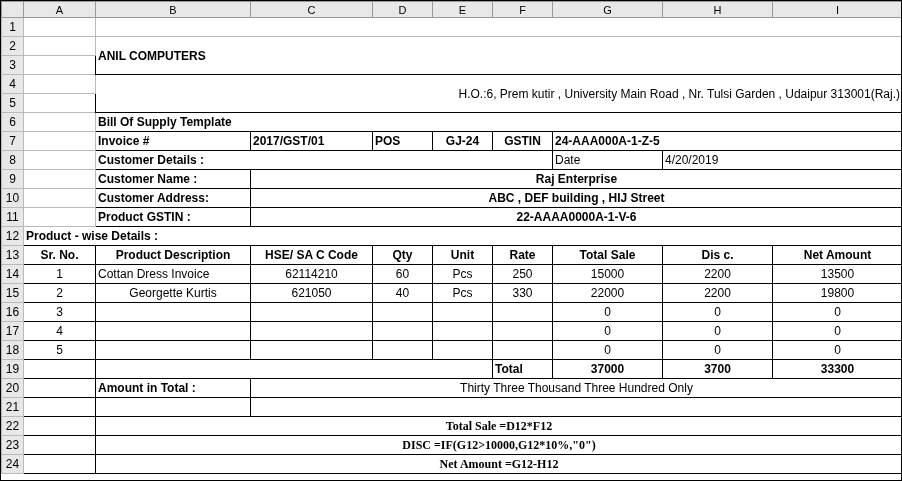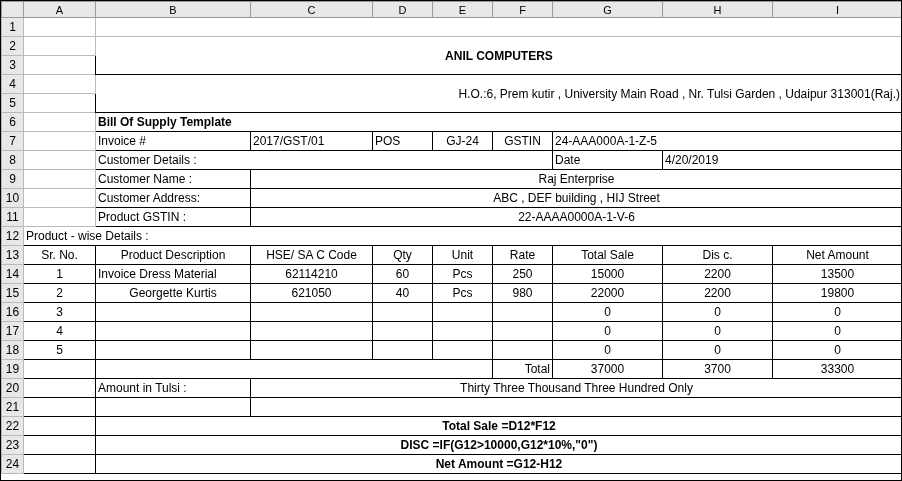--- a/index.html
+++ b/index.html
@@ -54,27 +54,27 @@
   }
   td.corner {
     background: #e8e8e8;
     border: 1px solid #9a9a9a;
     width: 22px;
     height: 16px;
   }
   
   .bx { border: 1px solid #000 !important; }
   .c { text-align: center; }
-  .r { text-align: right; }
+  .r { }
   .l { text-align: left; }
-  .t-title { font-size: 19px; font-weight: bold; text-align: center; }
+  .t-title { font-size: 19px; font-weight: bold; text-align: left; }
   .t-addr  { font-size: 14px; font-weight: normal; text-align: right; }
   .t-sub   { font-size: 17px; font-weight: bold; text-align: left; }
-  .t-form  { font-size: 15px; font-weight: bold; text-align: center; }
-  .t-bold13{ font-size: 13px; font-weight: normal; margin-top: 32px; }
+  .t-form  { font-size: 15px; font-weight: bold; text-align: center; font-family: Liberation Serif, serif; }
+  .t-bold13{ font-size: 13px; font-weight: bold; margin-top: 32px; }
   .t-13    { font-size: 13px; }
 </style>
 </head>
 <body>
 
 <div id="sheet">
   <table class="grid">
     <colgroup>
       <col style="width:22px">
       <col style="width:72px">
@@ -190,38 +190,38 @@
       <td class="bx t-bold13 c">Unit</td>
       <td class="bx t-bold13 c">Rate</td>
       <td class="bx t-bold13 c">Total Sale</td>
       <td class="bx t-bold13 c">Dis c.</td>
       <td class="bx t-bold13 c">Net Amount</td>
     </tr>
 
     <tr>
       <td class="rowhdr">14</td>
       <td class="bx t-13 c">1</td>
-      <td class="bx t-13 l">Invoice Dress Material</td>
+      <td class="bx t-13 l">Cottan Dress Invoice</td>
       <td class="bx t-13 c">62114210</td>
       <td class="bx t-13 c">60</td>
       <td class="bx t-13 c">Pcs</td>
       <td class="bx t-13 c">250</td>
       <td class="bx t-13 c">15000</td>
       <td class="bx t-13 c">2200</td>
       <td class="bx t-13 c">13500</td>
     </tr>
 
     <tr>
       <td class="rowhdr">15</td>
       <td class="bx t-13 c">2</td>
       <td class="bx t-13 c">Georgette Kurtis</td>
       <td class="bx t-13 c">621050</td>
       <td class="bx t-13 c">40</td>
       <td class="bx t-13 c">Pcs</td>
-      <td class="bx t-13 c">980</td>
+      <td class="bx t-13 c">330</td>
       <td class="bx t-13 c">22000</td>
       <td class="bx t-13 c">2200</td>
       <td class="bx t-13 c">19800</td>
     </tr>
 
     <tr>
       <td class="rowhdr">16</td>
       <td class="bx t-13 c">3</td>
       <td class="bx t-13 c"></td>
       <td class="bx t-13 c"></td>
@@ -265,21 +265,21 @@
       <td colspan="4" class="bx"></td>
       <td class="bx t-bold13 r">Total</td>
       <td class="bx t-bold13 c">37000</td>
       <td class="bx t-bold13 c">3700</td>
       <td class="bx t-bold13 c">33300</td>
     </tr>
 
     <tr>
       <td class="rowhdr">20</td>
       <td class="bx"></td>
-      <td class="bx t-bold13 l">Amount  in Tulsi :</td>
+      <td class="bx t-bold13 l">Amount  in Total :</td>
       <td colspan="7" class="bx t-13 c">Thirty Three Thousand Three Hundred Only</td>
     </tr>
 
     <tr>
       <td class="rowhdr">21</td>
       <td class="bx"></td>
       <td class="bx"></td>
       <td colspan="7" class="bx"></td>
     </tr>
 

